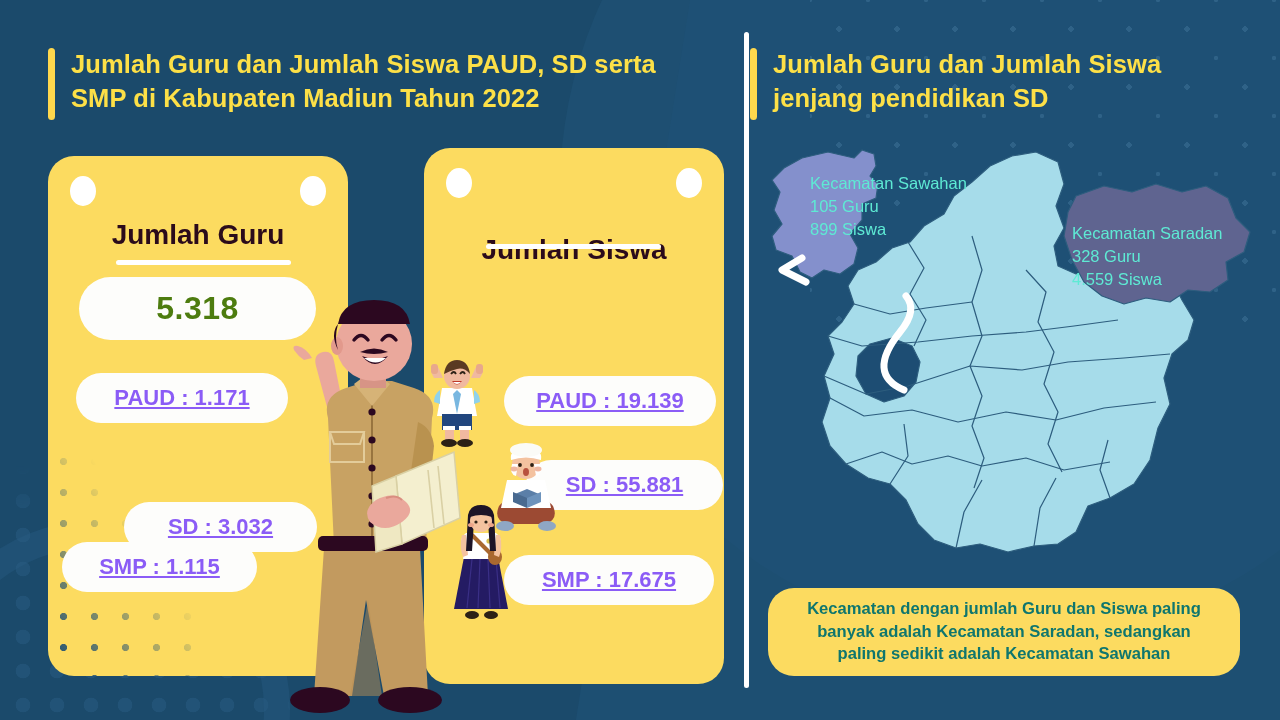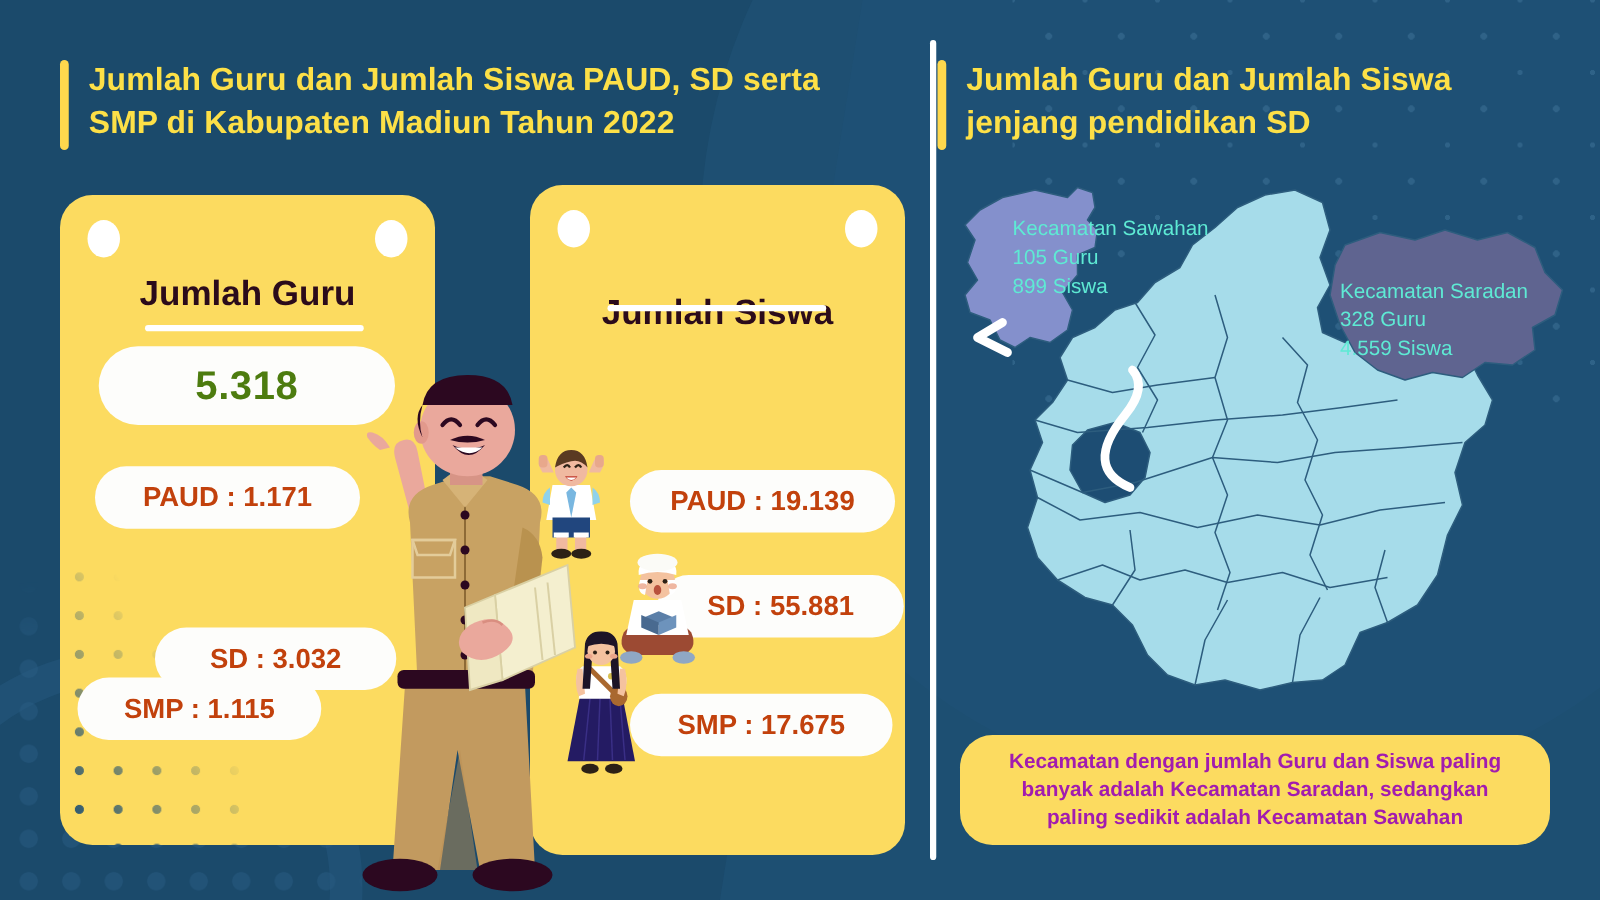--- a/index.html
+++ b/index.html
@@ -102,22 +102,23 @@
     position:absolute; background:#fdfdfb; border-radius:34px;
     display:flex; align-items:center; justify-content:center;
     color:#4d7c0f; font-size:32px; font-weight:bold; letter-spacing:.5px;
   }
   #card-guru .pill-big{ left:31px; width:237px; top:121px; height:63px; }
   #card-siswa .pill-big{ left:30px; width:240px; top:113px; height:65px; }
 
   .pill-sub{
     position:absolute; background:#fdfdfb; border-radius:28px;
     display:flex; align-items:center; justify-content:center;
-    color:#c2410c; font-size:22px; font-weight:bold; height:50px;
+    color:#8b5cf6; font-size:22px; font-weight:bold; height:50px;
     z-index:4;
+    text-decoration:underline;
   }
   #card-guru .s0{ left:28px; width:212px; top:217px; }
   #card-guru .s1{ left:76px; width:193px; top:302px;margin-top:44px; }
   #card-guru .s2{ left:14px; width:195px; top:386px; }
   #card-siswa .s0{ left:80px; width:212px; top:228px; }
   #card-siswa .s1{ left:102px; width:197px; top:312px; }
   #card-siswa .s2{ left:80px; width:210px; top:407px; }
 
   
   .fig{ position:absolute; }
@@ -132,21 +133,21 @@
 
   .map-label{ position:absolute; color:#5eead4; font-weight:normal; font-size:16.5px; line-height:1.38; white-space:pre-line; }
   #label-sawahan{ left:810px; top:172px; }
   #label-saradan{ left:1072px; top:222px; }
 
   
   #conclusion{
     position:absolute; left:768px; top:588px; width:472px; height:88px;
     background:#fcdb60; border-radius:26px;
     display:flex; align-items:center; justify-content:center; padding:0 14px;
-    color:#a21caf; font-size:16.6px; font-weight:bold; line-height:1.36;
+    color:#0f766e; font-size:16.6px; font-weight:bold; line-height:1.36;
     text-align:center; white-space:pre-line;
   }
 </style>
 </head>
 <body>
 
 <div class="bg-arc"></div>
 <div class="bg-diagonal"></div>
 <div class="bg-dots-tr"></div>
 <div class="bg-ring-outline"></div>

